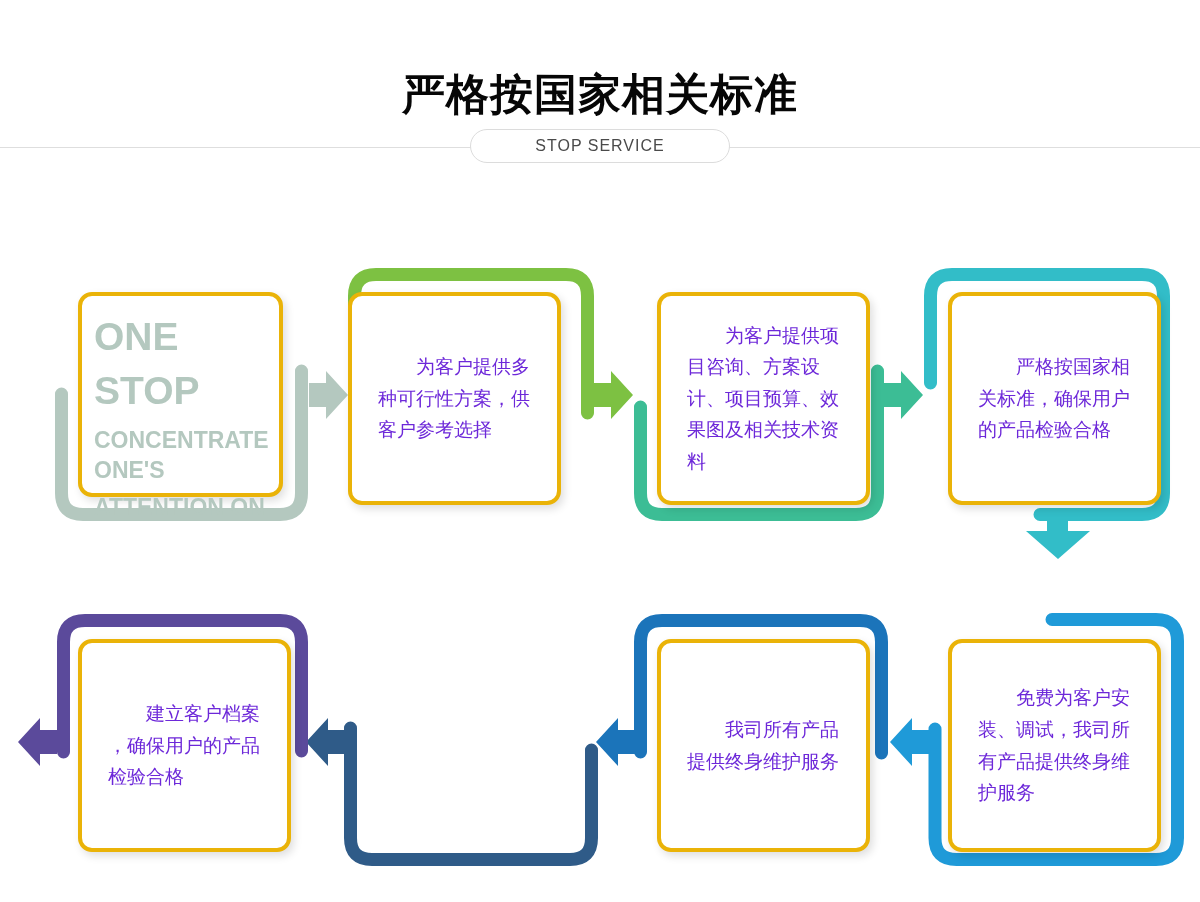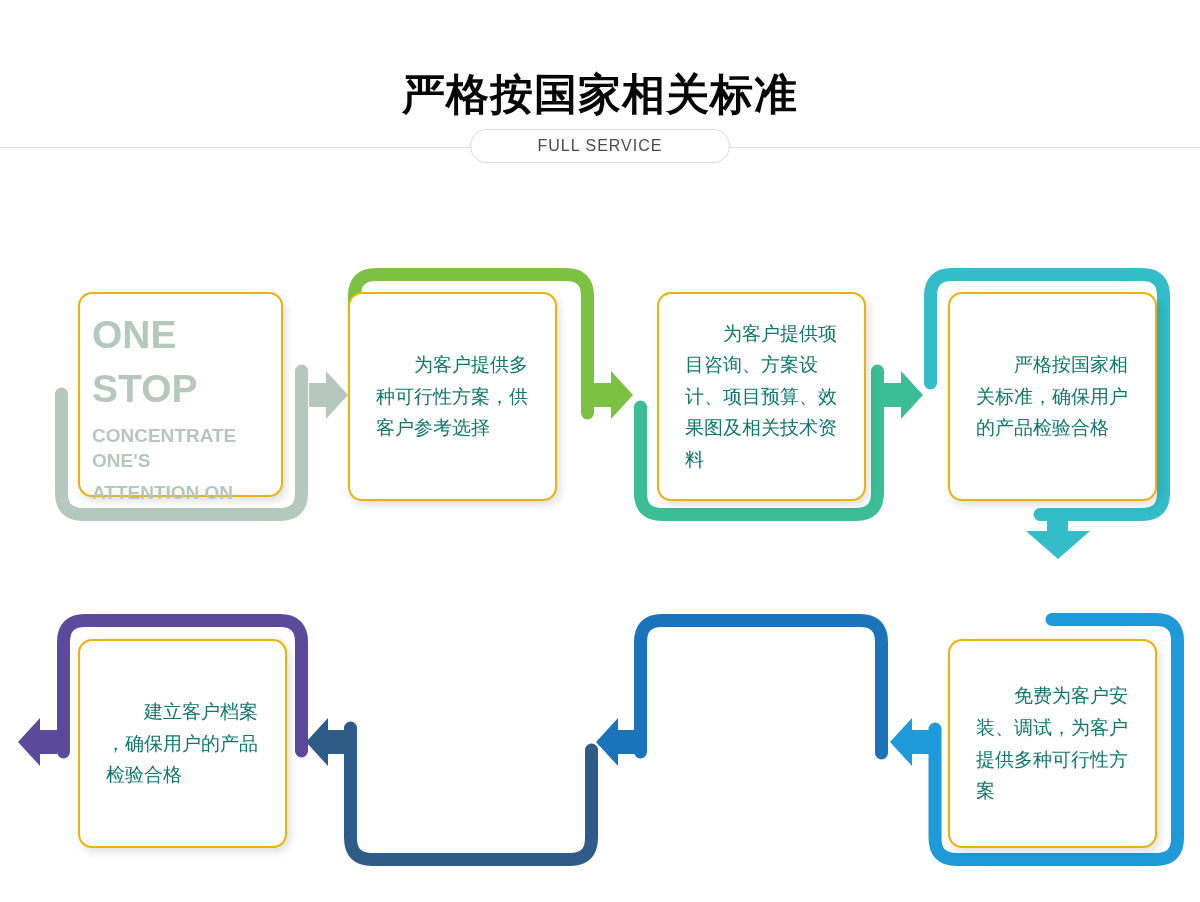--- a/index.html
+++ b/index.html
@@ -13,50 +13,50 @@
   .badge{position:absolute;top:129px;left:50%;transform:translateX(-50%);
          width:258px;height:32px;background:#ffffff;border:1px solid #dcdcdc;border-radius:17px;
          z-index:2;display:flex;align-items:center;justify-content:center;
          font-size:16px;color:#4a4a4a;letter-spacing:1px;}
 
   
   .flow-svg{position:absolute;left:0;top:0;z-index:1;pointer-events:none;}
 
   
   .card{position:absolute;width:205px;height:205px;background:#ffffff;
-        border:2px solid #eab308;border-radius:14px;z-index:2;
+        border:4px solid #eab308;border-radius:14px;z-index:2;
         box-shadow:3px 4px 9px rgba(0,0,0,0.13);
         display:flex;align-items:center;}
   .c1{left:78px;top:292px;display:block;padding:14px 8px 0 12px;box-sizing:border-box;}
   .c2{left:348px;top:292px;}
   .c3{left:657px;top:292px;}
   .c4{left:948px;top:292px;}
   .c5{left:948px;top:639px;}
   .c6{left:657px;top:639px;}
   .c7{left:368px;top:639px;}
   .c8{left:78px;top:639px;}
 
   .card-text{width:100%;padding:0 26px;box-sizing:border-box;
-             font-size:19px;line-height:1.66;color:#0f766e;
+             font-size:19px;line-height:1.66;color:#6d28d9;
              text-indent:2em;text-align:left;}
   .break-any{line-break:anywhere;}
 
   
   .intro-big{font-size:39px;font-weight:700;line-height:1.38;letter-spacing:0px;}
-  .intro-small{font-size:19px;font-weight:700;line-height:1.32;margin-top:7px;}
+  .intro-small{font-size:23px;font-weight:700;line-height:1.32;margin-top:7px;}
 </style>
 </head>
 <body>
 
 <div class="page">
 
   <div class="title">严格按国家相关标准</div>
   <div class="divider"></div>
   <div class="badge">
-    <span>FULL SERVICE</span>
+    <span>STOP SERVICE</span>
   </div>
 
   <svg class="flow-svg" width="1200" height="902" viewBox="0 0 1200 902">
     <g fill="none" stroke-width="13" stroke-linecap="round" stroke-linejoin="round">
 
       <path d="M 61.5 394 V 493 Q 61.5 514.5 83 514.5 H 280 Q 301.5 514.5 301.5 493 V 371" stroke="#b4c8bf"></path>
       <polygon stroke="none" points="309,383 326,383 326,371 348,395 326,419 326,407 309,407" fill="#b4c8bf"></polygon>
 
       <path d="M 354.5 376 V 296 Q 354.5 274.5 376 274.5 H 566 Q 587.5 274.5 587.5 296 V 413" stroke="#7dc142"></path>
       <polygon stroke="none" points="594,383 611,383 611,371 633,395 611,419 611,407 594,407" fill="#7dc142"></polygon>
@@ -90,19 +90,22 @@
   <div class="card c2">
     <div class="card-text">为客户提供多种可行性方案，供客户参考选择</div>
   </div>
   <div class="card c3">
     <div class="card-text">为客户提供项目咨询、方案设计、项目预算、效果图及相关技术资料</div>
   </div>
   <div class="card c4">
     <div class="card-text">严格按国家相关标准，确保用户的产品检验合格</div>
   </div>
   <div class="card c5">
-    <div class="card-text">免费为客户安装、调试，为客户提供多种可行性方案</div>
+    <div class="card-text">免费为客户安装、调试，我司所有产品提供终身维护服务</div>
+  </div>
+  <div class="card c6">
+    <div class="card-text">我司所有产品提供终身维护服务</div>
   </div>
   <div class="card c8">
     <div class="card-text break-any">建立客户档案，确保用户的产品检验合格</div>
   </div>
 
 </div>
 
 </body></html>

